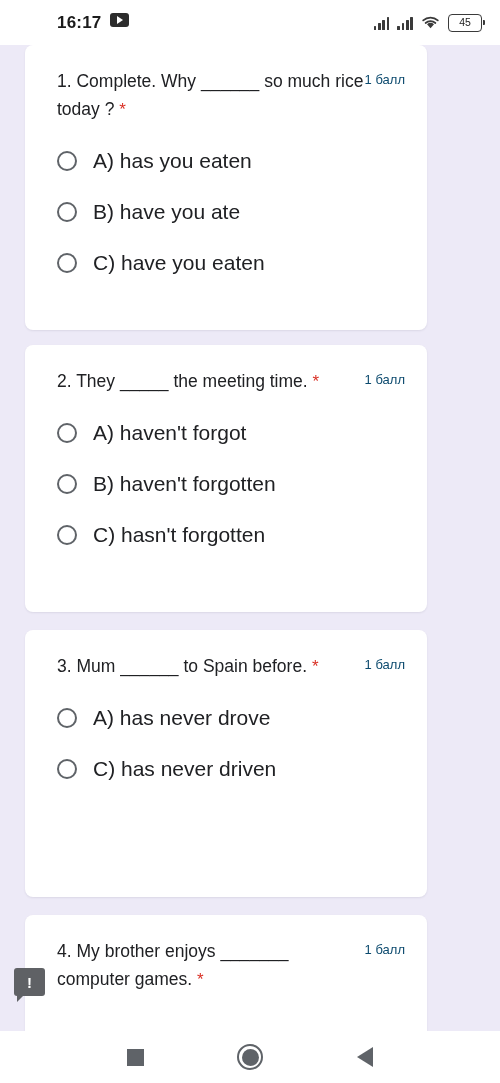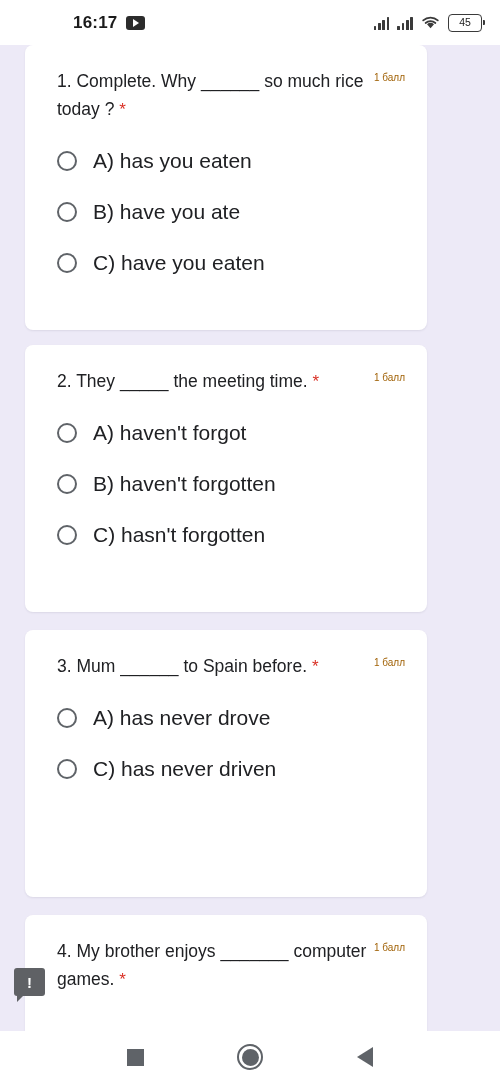--- a/index.html
+++ b/index.html
@@ -20,23 +20,22 @@
     height: 45px;
     background: #ffffff;
     display: flex;
     align-items: center;
     justify-content: space-between;
     padding: 0 18px 0 57px;
     box-sizing: border-box;
   }
   .sb-left {
     display: flex;
-    align-items: center;
+    align-items: flex-start;
     gap: 9px;
-    margin-left: 16px;
   }
   .sb-time {
     font-size: 17px;
     font-weight: bold;
     color: #1b1b1b;
     letter-spacing: 0.2px;
   }
   .yt-icon {
     width: 19px;
     height: 14px;
@@ -136,22 +135,22 @@
     line-height: 28px;
     color: #202124;
     font-weight: normal;
     max-width: 320px;
   }
   .q-text .star {
     color: #d93025;
     font-size: 17px;
   }
   .q-points {
-    font-size: 10px;
-    color: #a16207;
+    font-size: 13px;
+    color: #0c4a6e;
     white-space: nowrap;
     padding-top: 5px;
   }
 
   .options {
     padding: 18px 0 20px 32px;
   }
   .opt {
     display: flex;
     align-items: center;

